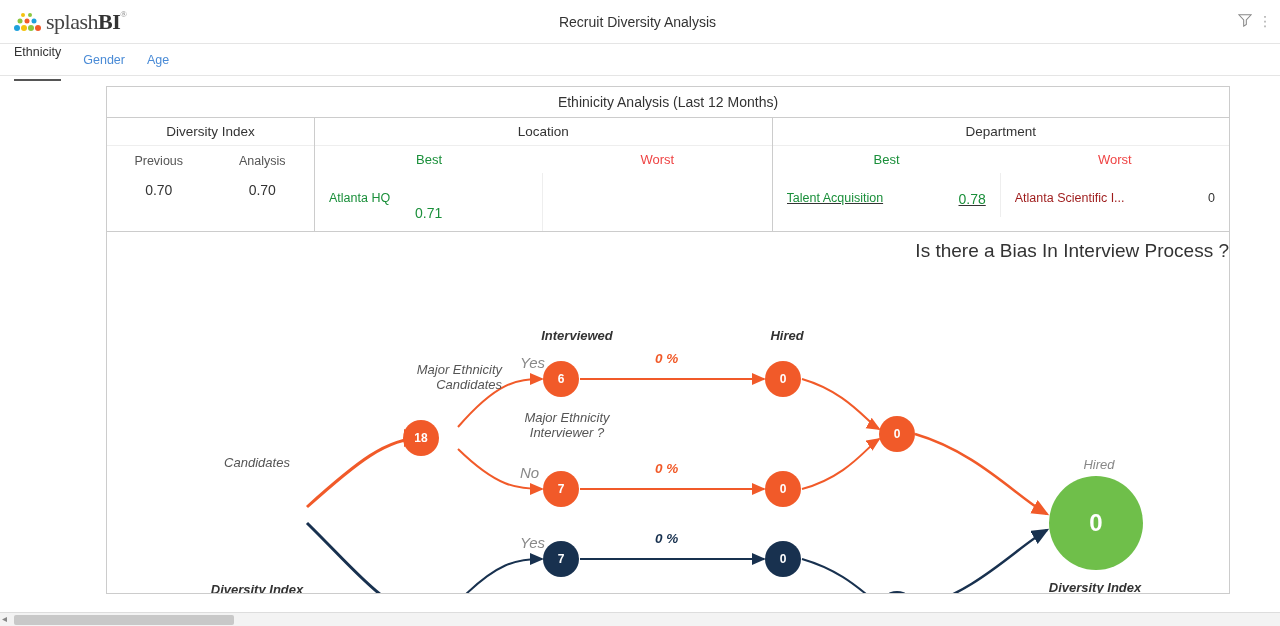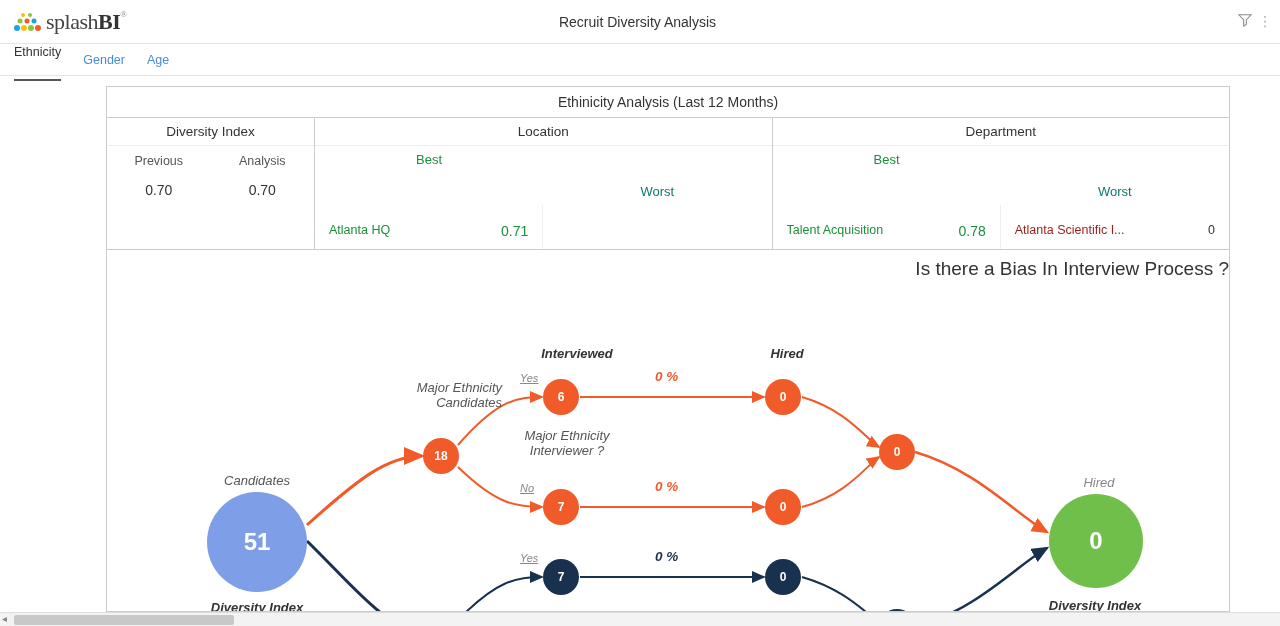--- a/index.html
+++ b/index.html
@@ -32,21 +32,21 @@
   .di-sub { display: flex; }
   .di-sub > div { width: 50%; font-size: 12.5px; padding: 8px 0; color: #555; }
   .di-vals { display: flex; padding: 6px 0 10px; }
   .di-vals > div { width: 50%; font-size: 14px; }
   
   .loc-box, .dep-box { flex: 1; text-align: center; }
   .loc-head, .dep-head { font-size: 13.5px; padding: 6px 0; border-bottom: 1px solid #eee; }
   .bw-row { display: flex; }
   .bw-cell { width: 50%; padding: 6px 0; font-size: 13px; }
   .best { color: #1a8f3a; }
-  .worst { color: #0f766e; margin-top: 32px; }
+  .worst { color: #ef4444; }
   .detail-row { display: flex; }
   .detail-cell { width: 50%; display: flex; padding: 18px 14px 10px; font-size: 12.5px; }
   .detail-cell .name { flex: 1; text-align: left; white-space: nowrap; overflow: hidden; text-overflow: ellipsis; }
   .detail-cell .val { font-weight: 500; }
   .green-t { color: #1a8f3a; }
   .green-v { color: #1a8f3a; font-size: 14px; }
   .red-t { color: #9e1b1b; }
 
   .bias-panel { border: 1px solid #ccc; border-top: none; padding: 8px 0 0; height: 362px; overflow: hidden; position: relative; }
   .bias-title { text-align: right; font-size: 19px; font-weight: 500; }
@@ -55,21 +55,21 @@
   svg.flow-svg { position: absolute; left: 0; top: 0; }
   .node { position: absolute; border-radius: 50%; display: flex; align-items: center; justify-content: center; color: #fff; font-weight: 600; }
   .n-blue { background: #7e9ee8; }
   .n-orange { background: #f15a29; }
   .n-navy { background: #18314f; }
   .n-green { background: #6fbf4a; }
   .lbl { position: absolute; font-style: italic; color: #555; font-size: 13px; text-align: center; }
   .lbl.bold { font-weight: 600; color: #333; font-style: italic; }
   .pct { position: absolute; font-style: italic; color: #f15a29; font-size: 13.5px; font-weight: 600; }
   .pct.navy { color: #18314f; }
-  .yn { position: absolute; font-style: italic; color: #888; font-size: 11px; text-decoration: underline; }
+  .yn { position: absolute; font-style: italic; color: #888; font-size: 15px; }
 
   .hscroll { position: fixed; left: 0; bottom: 0; height: 14px; width: 1280px; background: #f3f3f3; border-top: 1px solid #ddd; }
   .hscroll .thumb { position: absolute; left: 14px; top: 2px; height: 10px; width: 220px; background: #c8c8c8; border-radius: 2px; }
 </style>
 </head>
 <body>
 
 <div class="topbar">
   <div class="logo">
     <div class="logo-dots">
@@ -122,35 +122,35 @@
         </div>
       </div>
 
       <div class="loc-box">
         <div class="loc-head">Location</div>
         <div class="bw-row">
           <div class="bw-cell best">Best</div>
           <div class="bw-cell worst">Worst</div>
         </div>
         <div class="detail-row">
-          <div class="detail-cell" style="border-right:1px solid #eee;">
+          <div class="detail-cell" style="border-right:1px solid #eee;flex-direction:column;">
             <div class="name green-t">Atlanta HQ</div>
             <div class="val green-v">0.71</div>
           </div>
         </div>
       </div>
 
       <div class="dep-box">
         <div class="dep-head">Department</div>
         <div class="bw-row">
           <div class="bw-cell best">Best</div>
           <div class="bw-cell worst">Worst</div>
         </div>
         <div class="detail-row">
-          <div class="detail-cell" style="border-right:1px solid #eee;">
+          <div class="detail-cell" style="border-right:1px solid #eee;text-decoration:underline;">
             <div class="name green-t">Talent Acquisition</div>
             <div class="val green-v">0.78</div>
           </div>
           <div class="detail-cell">
             <div class="name red-t">Atlanta Scientific I...</div>
             <div class="val" style="margin-left:6px;">0</div>
           </div>
         </div>
       </div>
 
@@ -192,25 +192,24 @@
         <path d="M695 227 C 740 215, 760 185, 772 177" stroke="#f15a29" stroke-width="2" fill="none" marker-end="url(#arr-o)"></path>
 
         <path d="M695 297 C 740 310, 760 335, 772 342" stroke="#18314f" stroke-width="2" fill="none" marker-end="url(#arr-n)"></path>
 
         <path d="M808 172 C 870 190, 910 235, 940 252" stroke="#f15a29" stroke-width="2.5" fill="none" marker-end="url(#arr-o)"></path>
 
         <path d="M808 347 C 870 330, 910 285, 940 268" stroke="#18314f" stroke-width="2.5" fill="none" marker-end="url(#arr-n)"></path>
       </svg>
 
       <div class="lbl" style="left:100px; top:193px; width:100px;">Candidates</div>
-      <div class="node n-blue" style="left:100px; top:212px; width:100px; height:100px; font-size:24px;">51</div>
       <div class="lbl bold" style="left:100px; top:320px; width:100px;">Diversity Index</div>
 
       <div class="lbl" style="left:285px; top:100px; width:110px;text-align:right;">Major Ethnicity Candidates</div>
-      <div class="node n-orange" style="left:316px; top:158px; width:36px; height:36px; font-size:12px;">18</div>
+      <div class="node n-orange" style="left:296px; top:158px; width:36px; height:36px; font-size:12px;">18</div>
       <div class="node n-navy" style="left:316px; top:332px; width:36px; height:36px; font-size:12px;">33</div>
 
       <div class="lbl bold" style="left:420px; top:66px; width:100px;">Interviewed</div>
       <div class="yn" style="left:413px; top:92px;">Yes</div>
       <div class="node n-orange" style="left:436px; top:99px; width:36px; height:36px; font-size:12px;">6</div>
       <div class="lbl" style="left:400px; top:148px; width:120px;">Major Ethnicity Interviewer ?</div>
       <div class="yn" style="left:413px; top:202px;">No</div>
       <div class="node n-orange" style="left:436px; top:209px; width:36px; height:36px; font-size:12px;">7</div>
 
       <div class="yn" style="left:413px; top:272px;">Yes</div>

